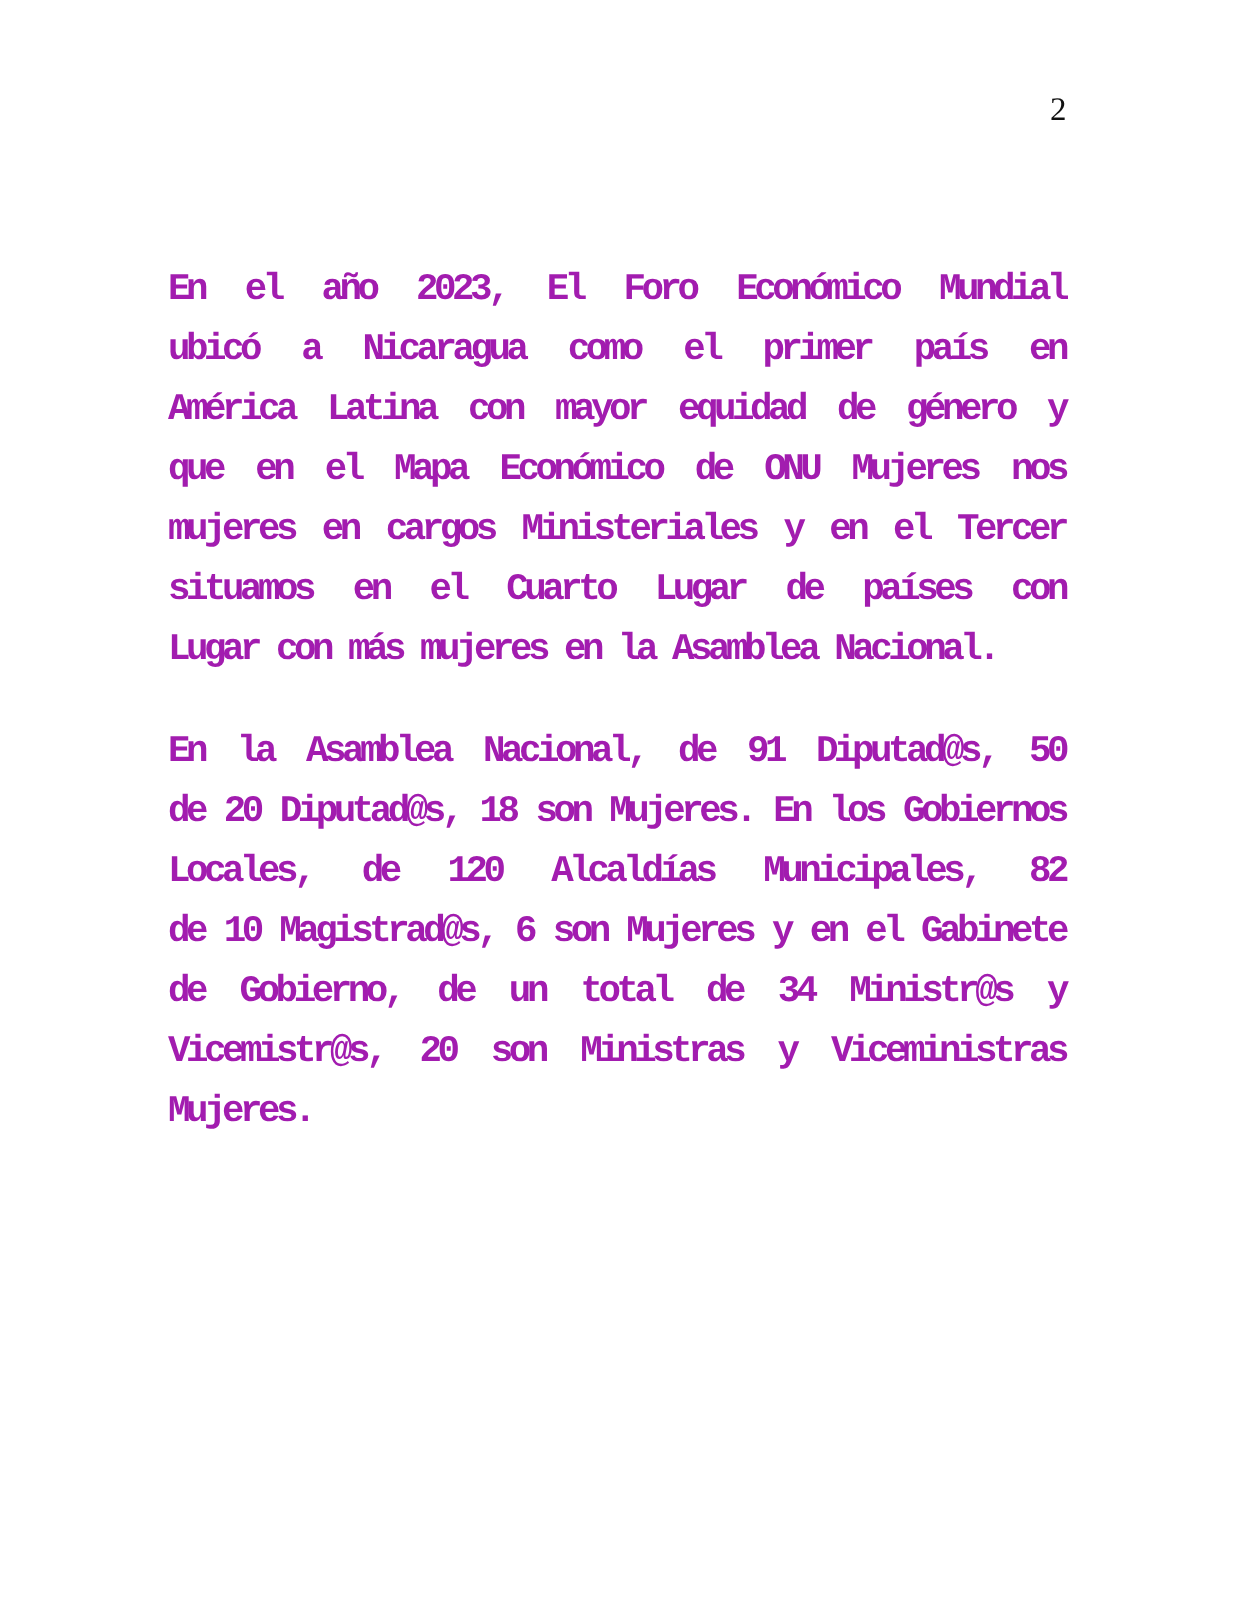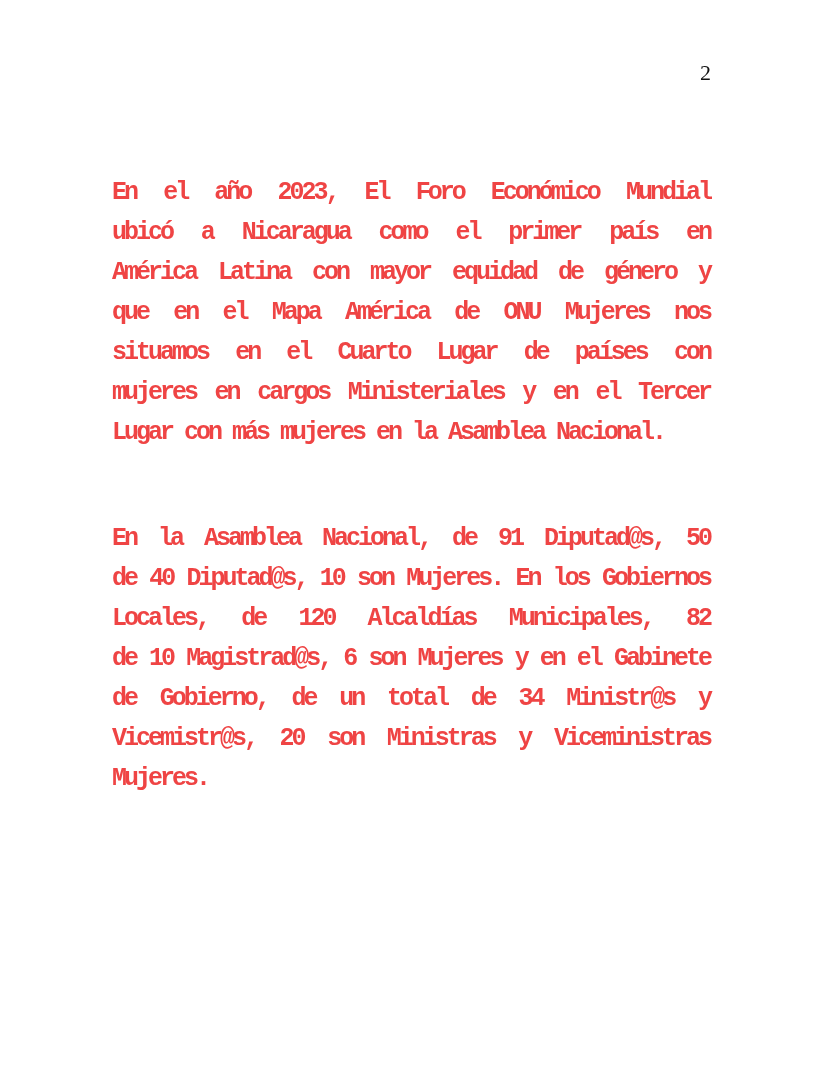--- a/index.html
+++ b/index.html
@@ -29,51 +29,51 @@
     top: 173px;
     width: 598px;
     font-family: "Liberation Mono", monospace;
     font-weight: bold;
     font-size: 25px;
     letter-spacing: -3px;
     line-height: 40px;
     color: #000000;
   }
   .paragraph { margin: 0; }
-  .paragraph + .paragraph { margin-top: 66px; }
+  .paragraph + .paragraph { margin-top: 28px; }
   .line {
     height: 40px;
     text-align: justify;
     text-align-last: justify;
     white-space: normal;
     overflow: visible;
   }
   .line.para-end {
     text-align: right;
     text-align-last: left;
   }
 </style>
 </head>
 <body>
 
 <div class="page" style="background: rgb(255, 255, 255);">
   <div class="page-number">2</div>
-  <div class="body-text" style="color: #ef4444;">
+  <div class="body-text" style="color: #a21caf;">
       <div class="paragraph">
         <div class="line">En el año 2023, El Foro Económico Mundial</div>
         <div class="line">ubicó a Nicaragua como el primer país en</div>
         <div class="line">América Latina con mayor equidad de género y</div>
-        <div class="line">que en el Mapa América de ONU Mujeres nos</div>
+        <div class="line">que en el Mapa Económico de ONU Mujeres nos</div>
+        <div class="line">mujeres en cargos Ministeriales y en el Tercer</div>
         <div class="line">situamos en el Cuarto Lugar de países con</div>
-        <div class="line">mujeres en cargos Ministeriales y en el Tercer</div>
         <div class="line para-end">Lugar con más mujeres en la Asamblea Nacional.</div>
       </div>
       <div class="paragraph">
         <div class="line">En la Asamblea Nacional, de 91 Diputad@s, 50</div>
-        <div class="line">de 40 Diputad@s, 10 son Mujeres. En los Gobiernos</div>
+        <div class="line">de 20 Diputad@s, 18 son Mujeres. En los Gobiernos</div>
         <div class="line">Locales, de 120 Alcaldías Municipales, 82</div>
         <div class="line">de 10 Magistrad@s, 6 son Mujeres y en el Gabinete</div>
         <div class="line">de Gobierno, de un total de 34 Ministr@s y</div>
         <div class="line">Vicemistr@s, 20 son Ministras y Viceministras</div>
         <div class="line para-end">Mujeres.</div>
       </div>
     </div>
 </div>
 
 </body></html>

